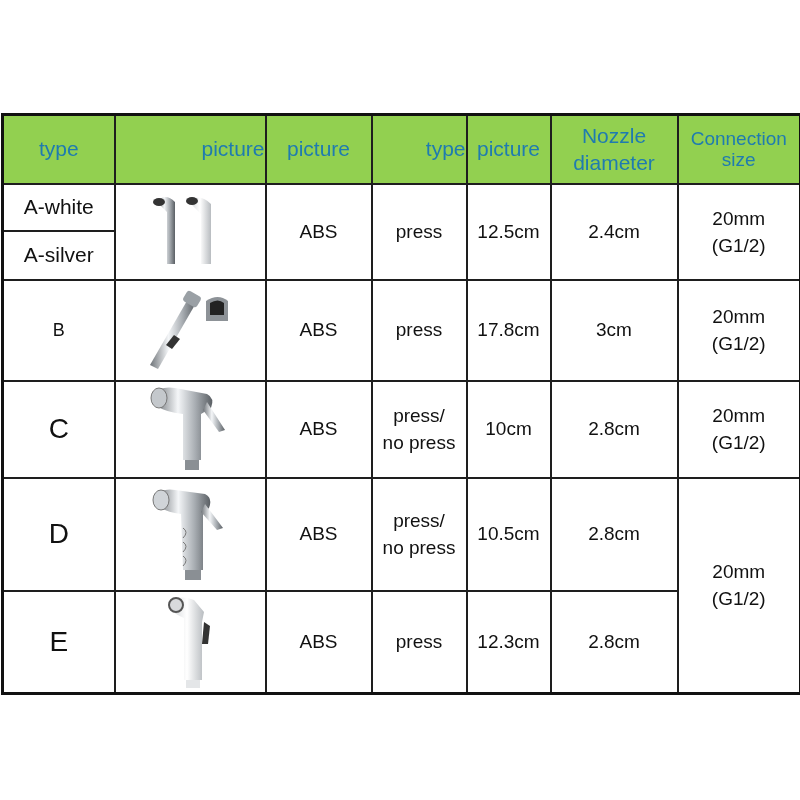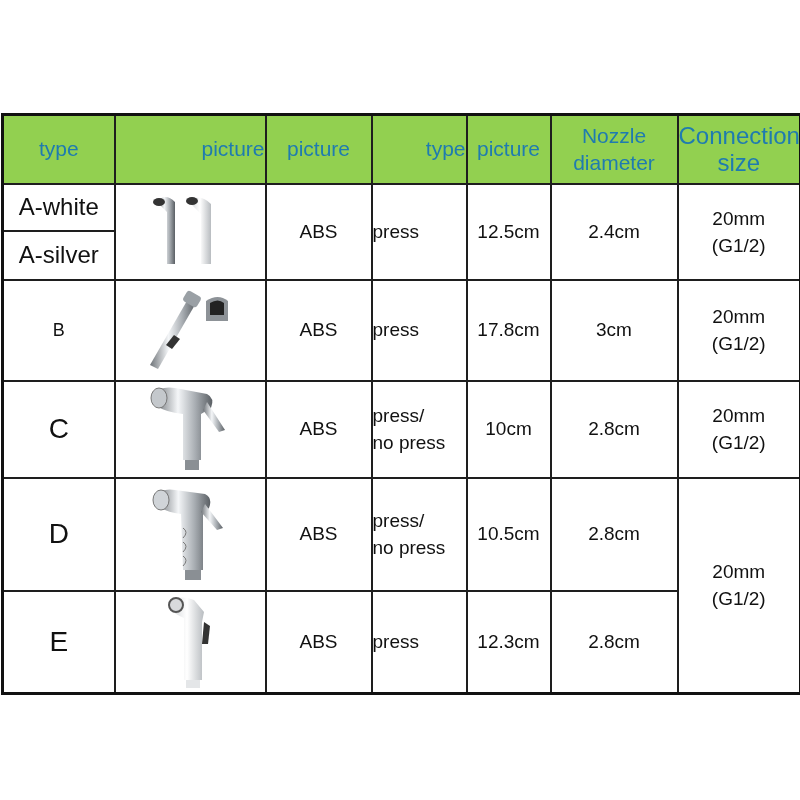--- a/index.html
+++ b/index.html
@@ -5,24 +5,24 @@
   html, body { margin:0; padding:0; background:#ffffff; }
   body { width:800px; height:800px; position:relative; overflow:hidden;
          font-family:"Liberation Sans", "DejaVu Sans", sans-serif; }
   table.spec { position:absolute; left:1px; top:113px; border-collapse:collapse;
                table-layout:fixed; width:798px; }
   table.spec td, table.spec th { border:2px solid #1e1e1e; padding:0; }
   table.spec { border:3px solid #111; }
   th { background:#92d050; color:#1f7bb0; font-weight:normal; font-size:21px; line-height:26px; }
   th.left { text-align:right; padding-left:4px; }
   td { background:#fff; color:#111; font-size:19px; text-align:center; vertical-align:middle; }
-  td.left { text-align:left; padding-left:4px; }
+  td.left { text-align:center; padding-left:4px; }
   td.type-big { font-size:28px; }
   td.type-small { font-size:18px; }
-  td.type-mid { font-size:24px; }
+  td.type-mid { font-size:21px; }
   .pic { display:flex; align-items:center; justify-content:center; height:100%; }
   .two { white-space:pre-line; line-height:27px;margin-left:16px; }
 </style>
 </head>
 <body>
 
 <table class="spec">
   <colgroup>
     <col style="width:112px">
       <col style="width:151px">
@@ -34,21 +34,21 @@
   </colgroup>
   <tbody>
       <tr style="height:69px">
     <th>type</th>
     <th class="left">picture</th>
     <th>picture</th>
     <th class="left">type</th>
     <th>picture</th>
     <th class="two">Nozzle
 diameter</th>
-    <th class="two" style="font-size:24px;line-height:27px">Connection
+    <th class="two" style="font-size:19px;line-height:21px">Connection
 size</th>
   </tr>
 
   <tr style="height:47px">
     <td class="type-mid">A-white</td>
     <td rowspan="2">
       <div class="pic">
         <svg width="90" height="80" viewBox="0 0 90 80">
           <defs>
             <linearGradient id="chr" x1="0" x2="1">

